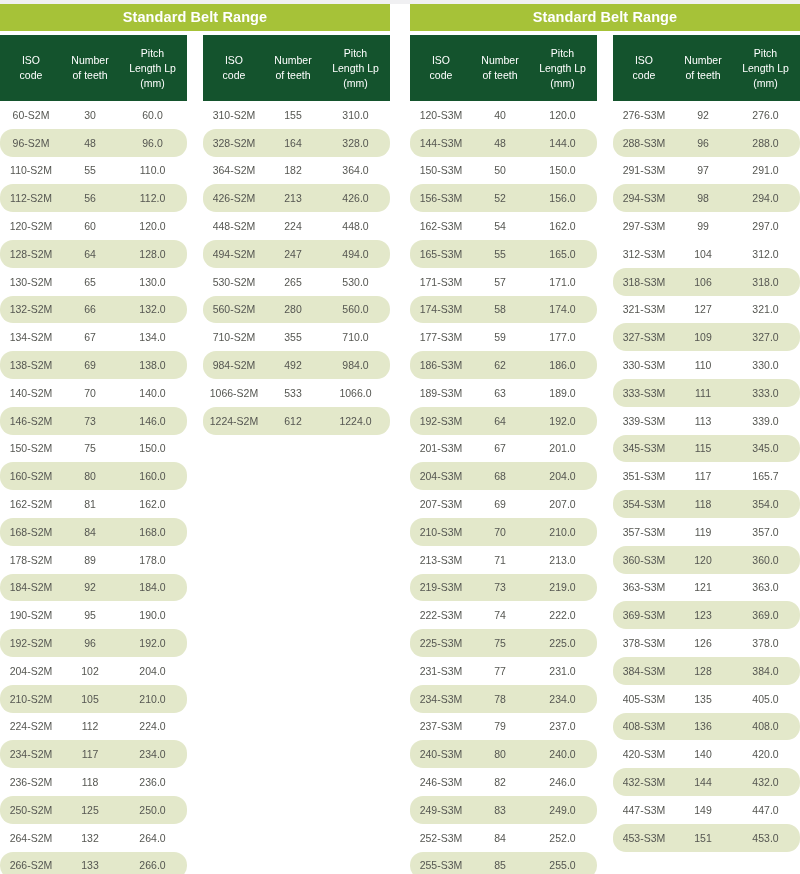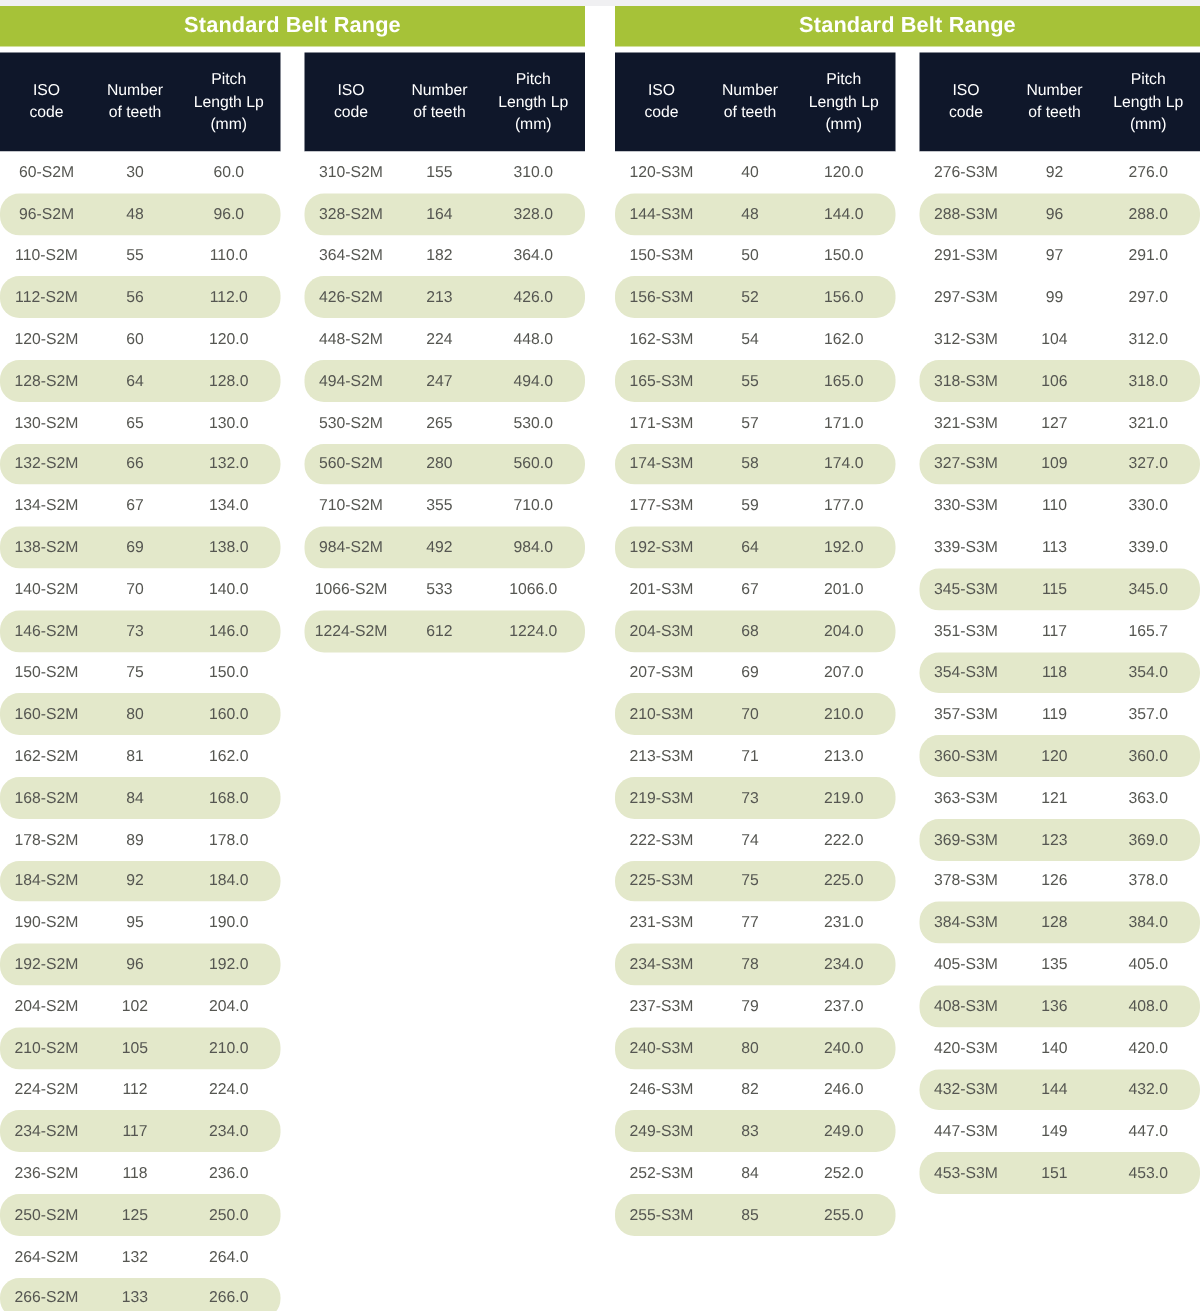--- a/index.html
+++ b/index.html
@@ -57,21 +57,21 @@
     display: flex;
     flex-direction: row;
     justify-content: space-between;
   }
   .group {
     width: 187px;
   }
   .group-head {
     display: flex;
     flex-direction: row;
-    background: #0f172a;
+    background: #14532d;
     height: 66px;
     align-items: center;
   }
   .group-head .th {
     color: #ffffff;
     font-size: 10.5px;
     text-align: center;
     line-height: 15px;
     box-sizing: border-box;
     padding: 0 2px;
@@ -495,20 +495,30 @@
                 <div class="td c-iso">174-S3M</div>
                 <div class="td c-teeth">58</div>
                 <div class="td c-pitch">174.0</div>
               </div>
               <div class="row">
                 <div class="td c-iso">177-S3M</div>
                 <div class="td c-teeth">59</div>
                 <div class="td c-pitch">177.0</div>
               </div>
               <div class="row alt">
+                <div class="td c-iso">186-S3M</div>
+                <div class="td c-teeth">62</div>
+                <div class="td c-pitch">186.0</div>
+              </div>
+              <div class="row">
+                <div class="td c-iso">189-S3M</div>
+                <div class="td c-teeth">63</div>
+                <div class="td c-pitch">189.0</div>
+              </div>
+              <div class="row alt">
                 <div class="td c-iso">192-S3M</div>
                 <div class="td c-teeth">64</div>
                 <div class="td c-pitch">192.0</div>
               </div>
               <div class="row">
                 <div class="td c-iso">201-S3M</div>
                 <div class="td c-teeth">67</div>
                 <div class="td c-pitch">201.0</div>
               </div>
               <div class="row alt">
@@ -613,20 +623,25 @@
               <div class="row alt">
                 <div class="td c-iso">288-S3M</div>
                 <div class="td c-teeth">96</div>
                 <div class="td c-pitch">288.0</div>
               </div>
               <div class="row">
                 <div class="td c-iso">291-S3M</div>
                 <div class="td c-teeth">97</div>
                 <div class="td c-pitch">291.0</div>
               </div>
+              <div class="row alt">
+                <div class="td c-iso">294-S3M</div>
+                <div class="td c-teeth">98</div>
+                <div class="td c-pitch">294.0</div>
+              </div>
               <div class="row">
                 <div class="td c-iso">297-S3M</div>
                 <div class="td c-teeth">99</div>
                 <div class="td c-pitch">297.0</div>
               </div>
               <div class="row">
                 <div class="td c-iso">312-S3M</div>
                 <div class="td c-teeth">104</div>
                 <div class="td c-pitch">312.0</div>
               </div>
@@ -642,20 +657,25 @@
               </div>
               <div class="row alt">
                 <div class="td c-iso">327-S3M</div>
                 <div class="td c-teeth">109</div>
                 <div class="td c-pitch">327.0</div>
               </div>
               <div class="row">
                 <div class="td c-iso">330-S3M</div>
                 <div class="td c-teeth">110</div>
                 <div class="td c-pitch">330.0</div>
+              </div>
+              <div class="row alt">
+                <div class="td c-iso">333-S3M</div>
+                <div class="td c-teeth">111</div>
+                <div class="td c-pitch">333.0</div>
               </div>
               <div class="row">
                 <div class="td c-iso">339-S3M</div>
                 <div class="td c-teeth">113</div>
                 <div class="td c-pitch">339.0</div>
               </div>
               <div class="row alt">
                 <div class="td c-iso">345-S3M</div>
                 <div class="td c-teeth">115</div>
                 <div class="td c-pitch">345.0</div>

